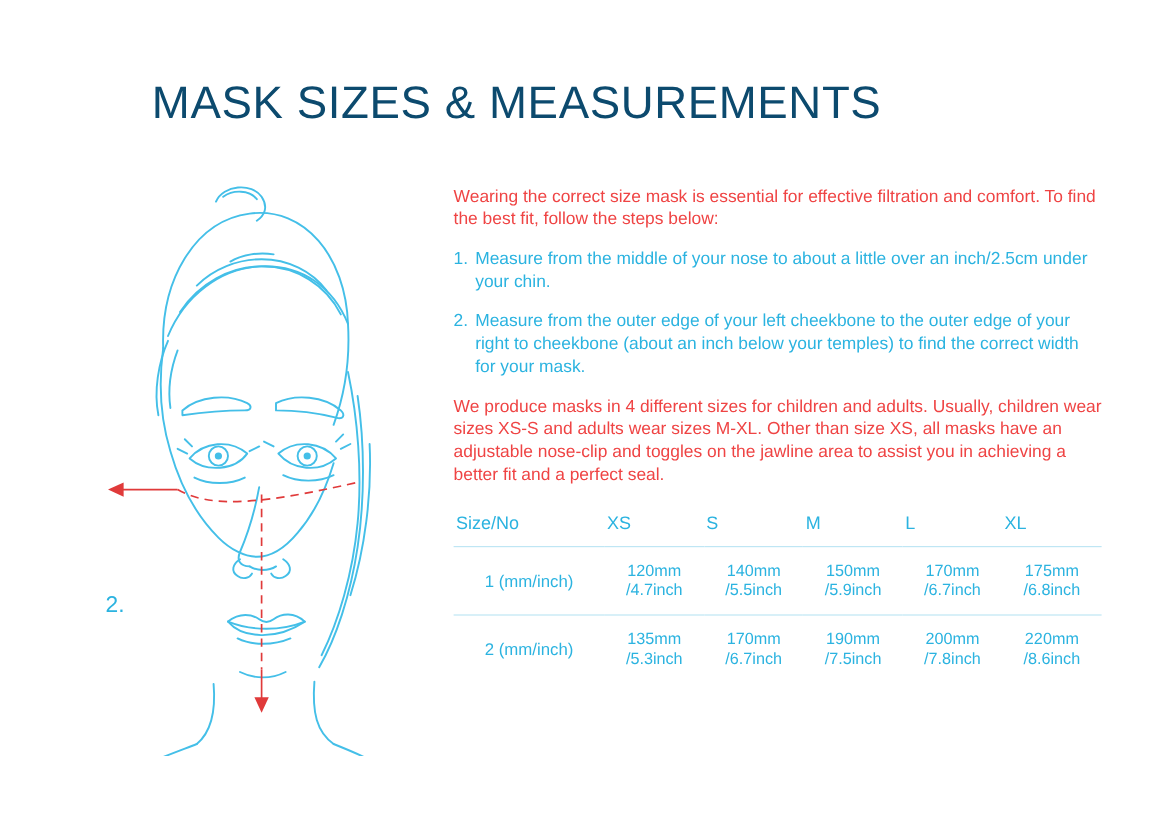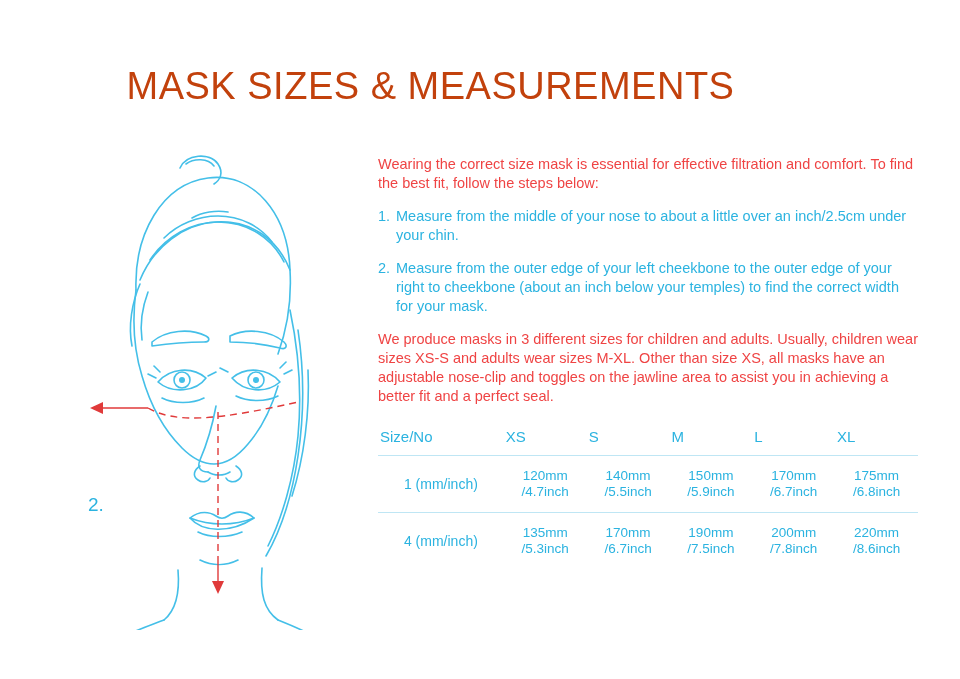--- a/index.html
+++ b/index.html
@@ -16,21 +16,21 @@
     position: relative;
   }
   #page-title {
     position: absolute;
     left: 0;
     top: 40px;
     width: 861px;
     text-align: center;
     font-size: 38px;
     letter-spacing: 0.5px;
-    color: #c2410c;
+    color: #0c4a6e;
     font-weight: 400;
   }
   #illustration {
     position: absolute;
     left: 40px;
     top: 120px;
     width: 330px;
     height: 510px;
   }
   #content {
@@ -188,21 +188,21 @@
   <div class="step">
     <span class="num">1.</span>
     <span class="txt">Measure from the middle of your nose to about a little over an inch/2.5cm under your chin.</span>
   </div>
 
   <div class="step">
     <span class="num">2.</span>
     <span class="txt">Measure from the outer edge of your left cheekbone to the outer edge of your right to cheekbone (about an inch below your temples) to find the correct width for your mask.</span>
   </div>
 
-  <p class="para">We produce masks in 3 different sizes for children and adults. Usually, children wear sizes XS-S and adults wear sizes M-XL. Other than size XS, all masks have an adjustable nose-clip and toggles on the jawline area to assist you in achieving a better fit and a perfect seal.</p>
+  <p class="para">We produce masks in 4 different sizes for children and adults. Usually, children wear sizes XS-S and adults wear sizes M-XL. Other than size XS, all masks have an adjustable nose-clip and toggles on the jawline area to assist you in achieving a better fit and a perfect seal.</p>
 
   <table id="size-table">
     <thead>
       <tr>
         <th>Size/No</th>
         <th class="sizecol">XS</th>
         <th class="sizecol">S</th>
         <th class="sizecol">M</th>
         <th class="sizecol">L</th>
         <th class="sizecol">XL</th>
@@ -211,21 +211,21 @@
     <tbody>
       <tr>
         <td class="rowlabel">1 (mm/inch)</td>
         <td>120mm<br>/4.7inch</td>
         <td>140mm<br>/5.5inch</td>
         <td>150mm<br>/5.9inch</td>
         <td>170mm<br>/6.7inch</td>
         <td>175mm<br>/6.8inch</td>
       </tr>
       <tr>
-        <td class="rowlabel">4 (mm/inch)</td>
+        <td class="rowlabel">2 (mm/inch)</td>
         <td>135mm<br>/5.3inch</td>
         <td>170mm<br>/6.7inch</td>
         <td>190mm<br>/7.5inch</td>
         <td>200mm<br>/7.8inch</td>
         <td>220mm<br>/8.6inch</td>
       </tr>
     </tbody>
   </table>
 </div>
 

